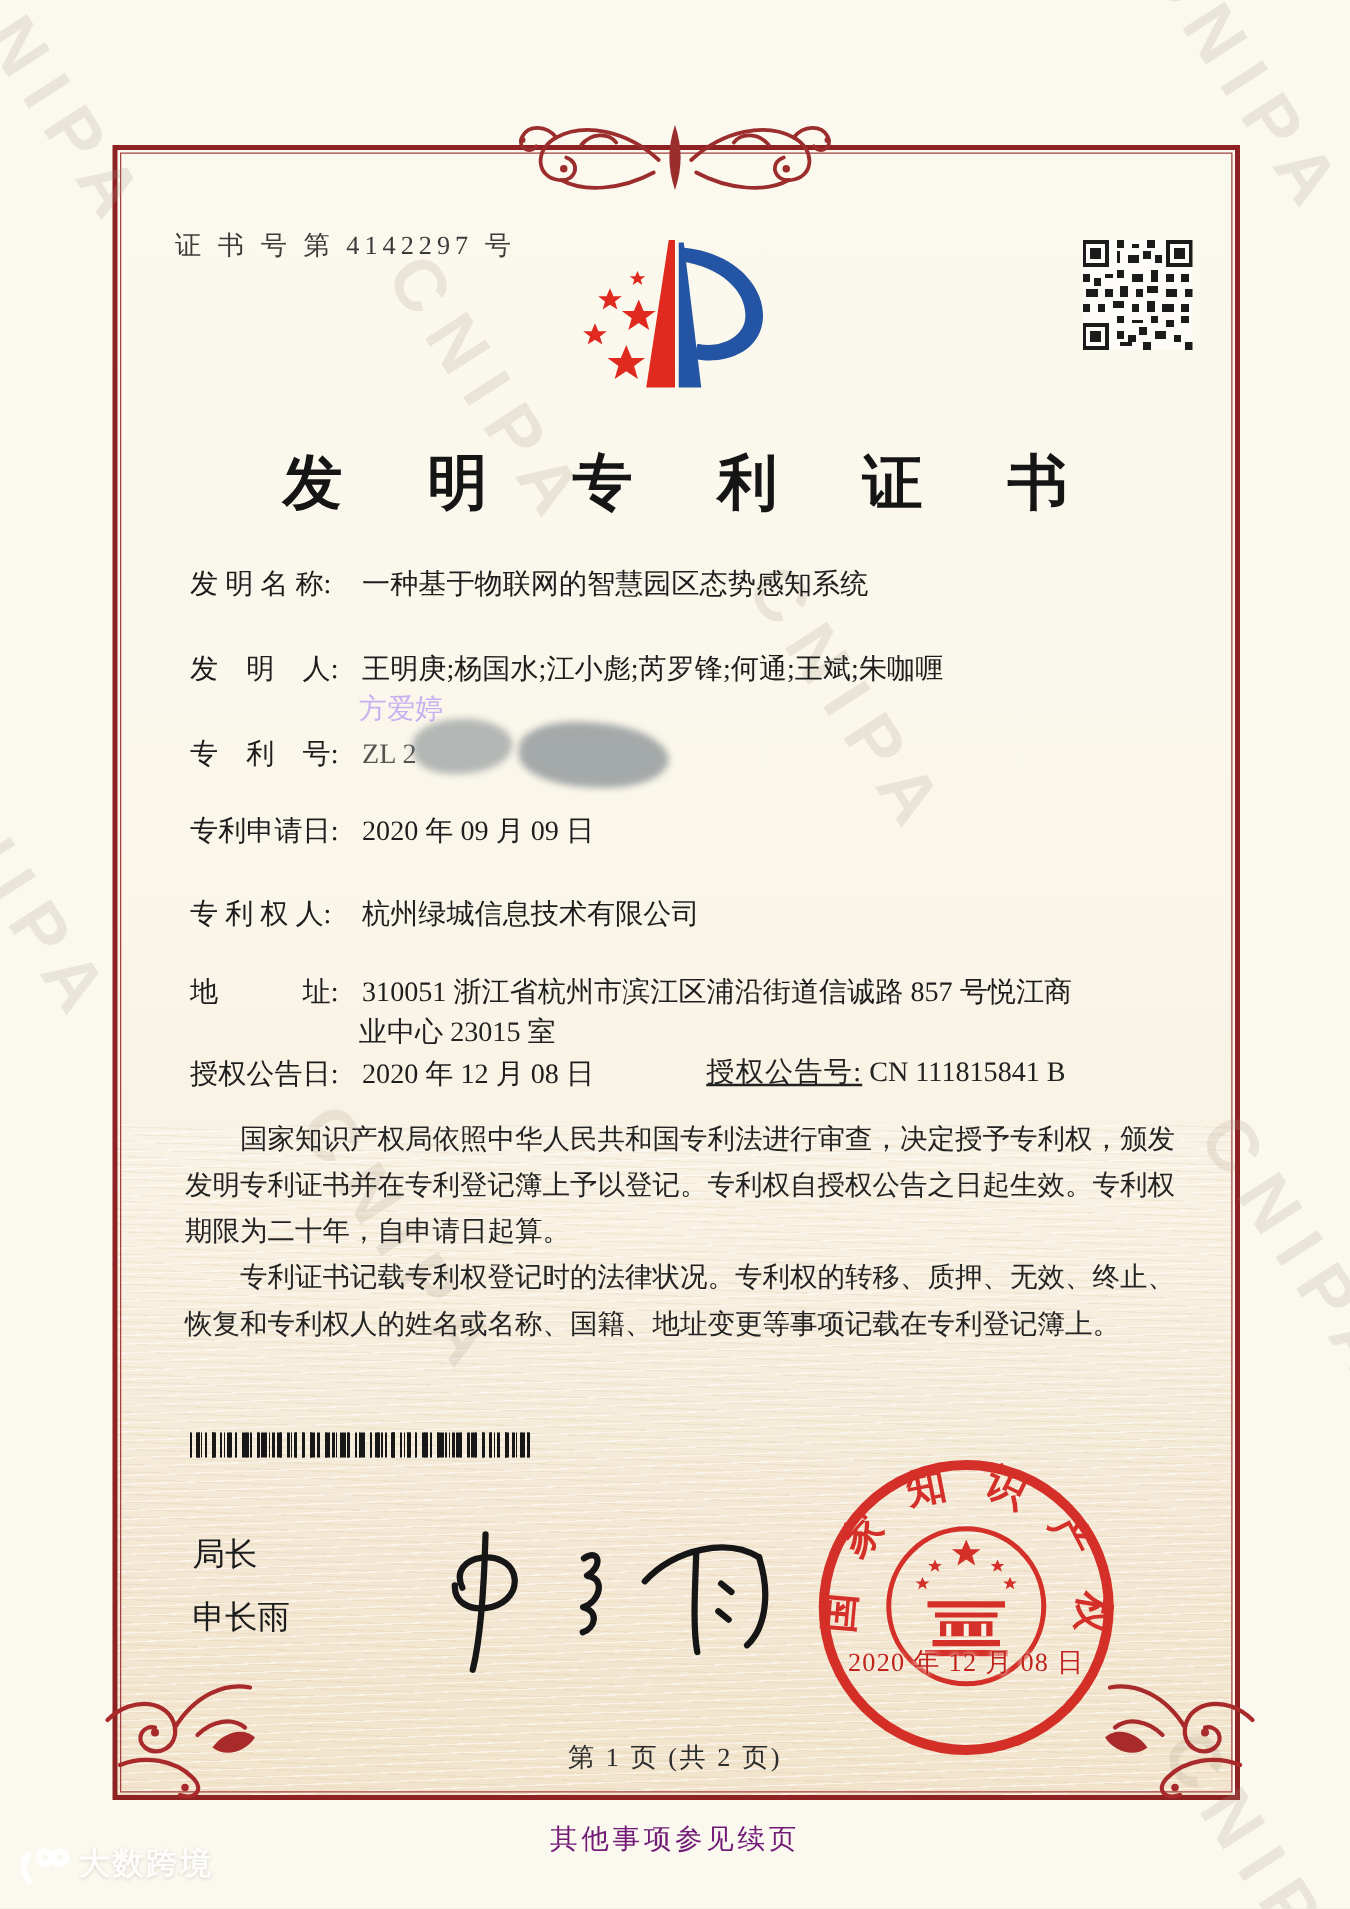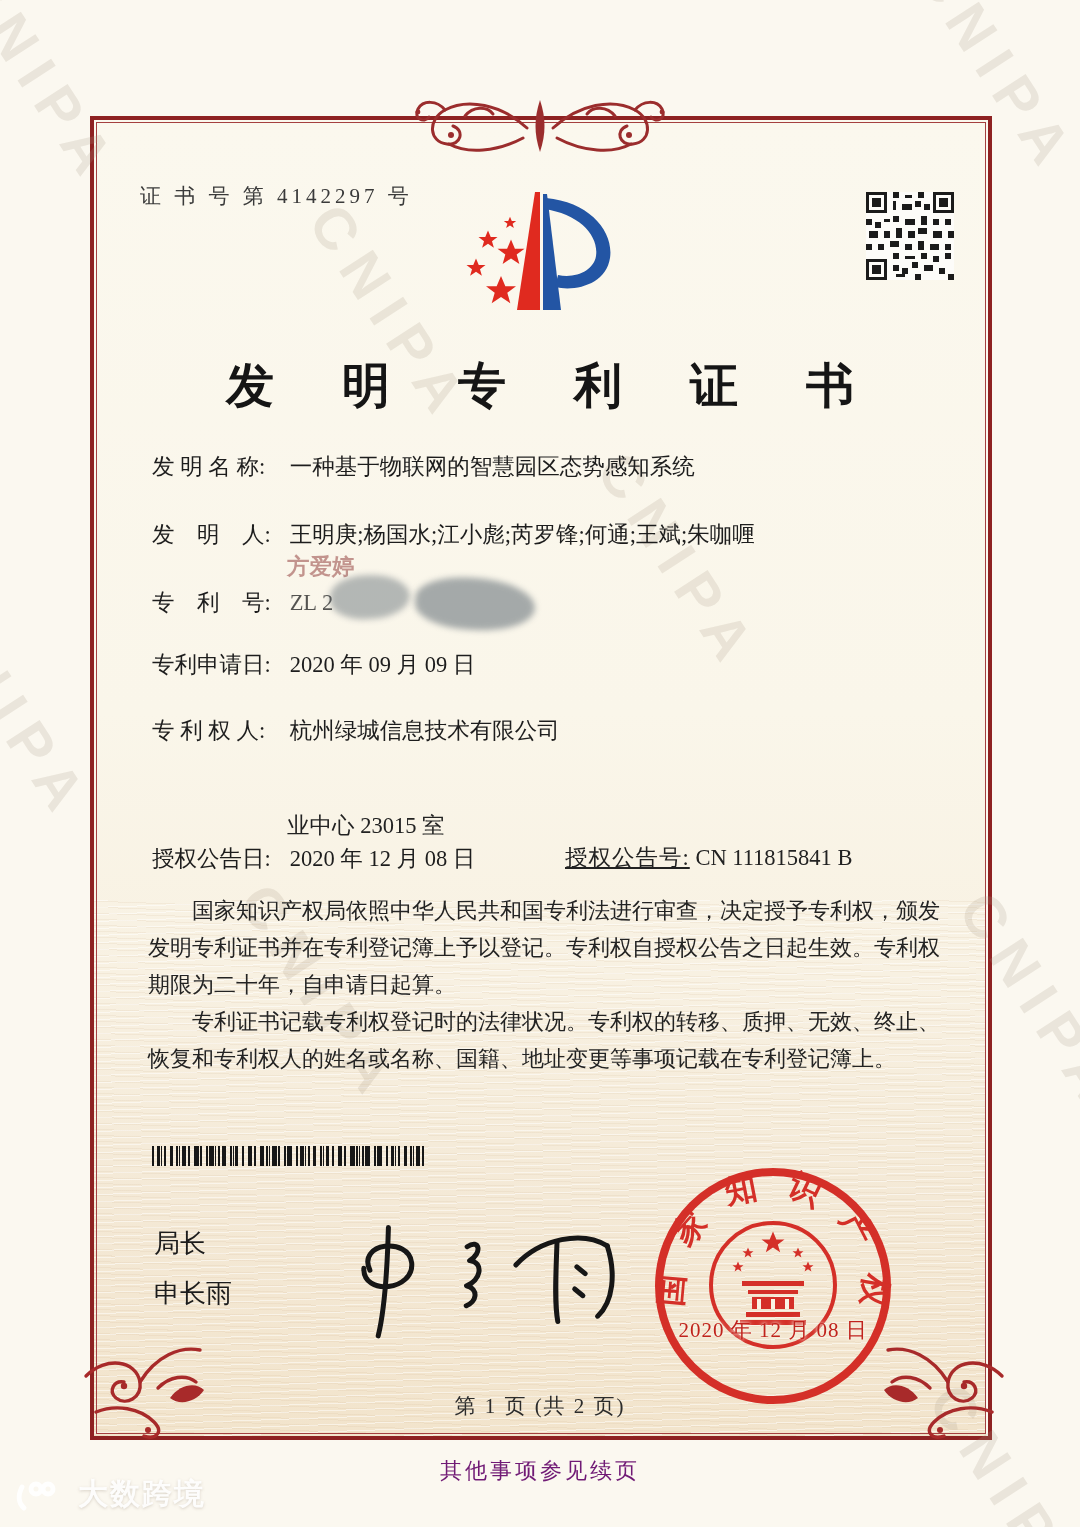--- a/index.html
+++ b/index.html
@@ -42,21 +42,21 @@
   .title{
     position:absolute; left:0; right:0; top:322px; text-align:center;
     font-size:48px; font-weight:700; letter-spacing:28px; text-indent:28px;
     color:#151515; z-index:4;margin-top:32px;
   }
   
   .row{position:absolute; left:152px; font-size:22.5px; color:#1d1d1d; z-index:4; line-height:33px;}
   .row .lab{display:inline-block; width:132px; letter-spacing:0;}
   .row .val{color:#1d1d1d;}
   .val2{position:absolute; left:287px; font-size:22.5px; z-index:4;}
-  .faded{opacity:.45; filter:blur(.4px); color:#7f1d1d;font-weight:bold;}
+  .faded{opacity:.45; filter:blur(.4px); color:#8b5cf6;}
   .patno-val{color:#a8b0a8; opacity:.75;}
   .smudge{
     position:absolute; z-index:5; background:#5f6b74; opacity:.45;
     filter:blur(3px); border-radius:45% 55% 50% 48%;
   }
   .grantno{position:absolute; left:565px; font-size:22.5px; z-index:4;}
   .grantno .lab2{letter-spacing:1px;text-decoration:underline;}
   
   .paras{
     position:absolute; left:148px; top:892px; width:792px; z-index:4;
@@ -82,23 +82,23 @@
   }
   
   .pageno{position:absolute; left:0; right:0; top:1392px; text-align:center; font-size:21px; color:#2c2c2c; z-index:4; letter-spacing:2px;}
   .note{position:absolute; left:0; right:0; top:1456px; text-align:center; font-size:22px; color:#701a75; z-index:4; letter-spacing:3px;}
   
   .orn-top{position:absolute; left:50%; transform:translateX(-50%); top:86px; z-index:5;}
   .orn-bl{position:absolute; left:78px; top:1318px; z-index:6;}
   .orn-br{position:absolute; left:884px; top:1318px; z-index:6; transform:scaleX(-1);}
   
   .brand{
-    position:absolute; left:14px; top:1474px; z-index:7; display:flex; align-items:center; gap:22px;
+    position:absolute; left:14px; top:1474px; z-index:7; display:flex; align-items:flex-start; gap:7px;
     color:rgba(255,255,255,.92); font-family:"Liberation Sans","DejaVu Sans",sans-serif;
-    font-weight:700; font-size:30px; letter-spacing:2px;
+    font-weight:700; font-size:25px; letter-spacing:2px;
     text-shadow:0 1px 3px rgba(120,100,80,.25);
   }
 </style>
 </head>
 <body>
 
 <div id="page">
 
   <div class="frame-bg"></div>
   <div class="frame-waves"></div>
@@ -255,20 +255,24 @@
   <div class="row" style="top:648px;">
     <span class="lab">专利申请日:</span>
     <span class="val">2020 年 09 月 09 日</span>
   </div>
 
   <div class="row" style="top:714px;">
     <span class="lab">专 利 权 人:</span>
     <span class="val">杭州绿城信息技术有限公司</span>
   </div>
 
+  <div class="row" style="top:777px;">
+    <span class="lab">地　　　址:</span>
+    <span class="val">310051 浙江省杭州市滨江区浦沿街道信诚路 857 号悦江商</span>
+  </div>
   <div class="val2" style="top:810px;">业中心 23015 室</div>
 
   <div class="row" style="top:842px;">
     <span class="lab">授权公告日:</span>
     <span class="val">2020 年 12 月 08 日</span>
   </div>
   <div class="grantno" style="top:842px;">
     <span class="lab2">授权公告号:</span>
     <span class="val">CN 111815841 B</span>
   </div>

